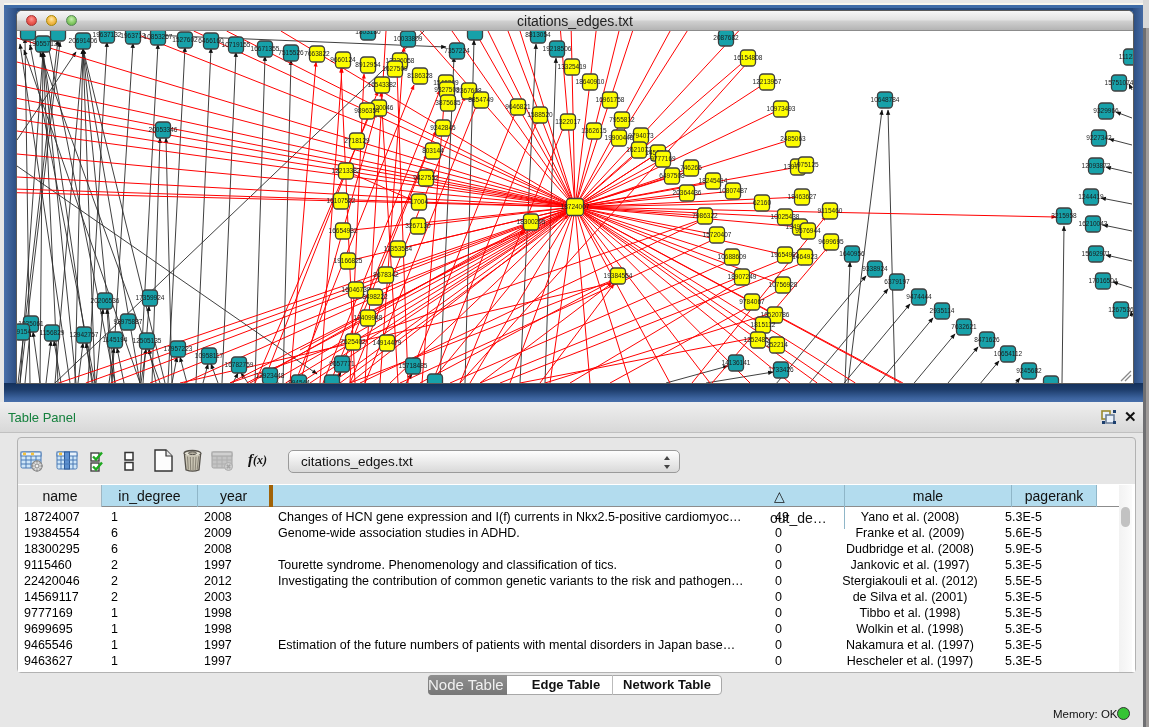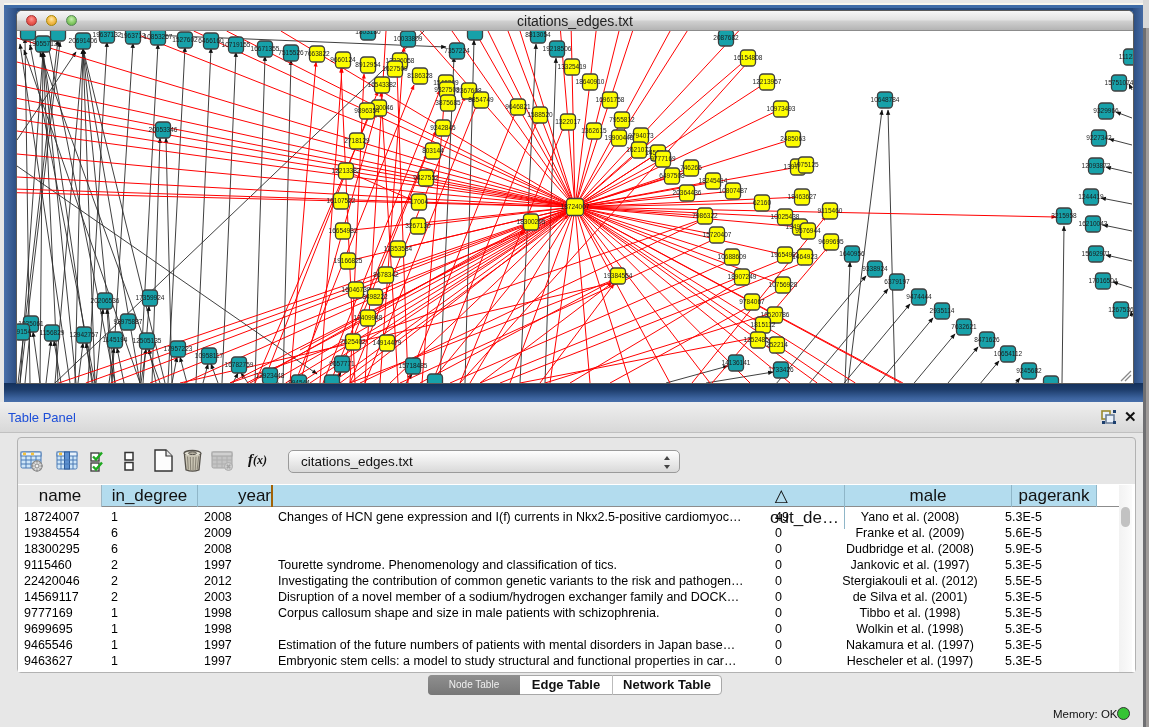--- a/index.html
+++ b/index.html
@@ -556,21 +556,21 @@
     <text x="575.0" y="208.5" font-size="6.5" fill="#1c1c1c" text-anchor="middle" font-family="Liberation Sans, sans-serif">18724007</text>
 <path d="M1121 381 L1131 371 M1125 381 L1131 375" stroke="#888" stroke-width="1.3" fill="none"></path>
 </svg>
 
 <div class="abs" style="left:564px;top:395px;width:12px;height:7px;background:transparent">
 <svg width="12" height="7">
       <path d="M2 6 L7 1 L10 5" stroke="#9a9a9a" stroke-width="1.2" fill="none"></path>
     </svg></div>
 
 <div class="abs" style="left:0;top:402px;width:1143px;height:31px;background:linear-gradient(180deg,#efefef,#d8d8d8);border-bottom:1px solid #c0c0c0"></div>
-<div class="abs" style="left:8px;top:410px;font-size:13px;color:#1d4ed8">Table Panel</div>
+<div class="abs" style="left:8px;top:410px;font-size:13px;color:#15803d">Table Panel</div>
 <div class="abs" style="left:1101px;top:409px;width:16px;height:16px">
 <svg width="16" height="16" viewBox="0 0 16 16">
 <rect x="1" y="2" width="8" height="8" fill="#e8f0fa" stroke="#9a8a30" stroke-width="1.6"></rect>
 <rect x="5" y="6" width="8" height="8" fill="#e8f0fa" stroke="#6b7f9a" stroke-width="1.6"></rect>
 <rect x="12" y="1" width="3" height="3" fill="#1c3f6e"></rect>
       <rect x="1" y="12" width="3" height="3" fill="#1c3f6e"></rect>
       <rect x="12" y="12" width="3" height="3" fill="#1c3f6e"></rect>
 </svg></div>
 <div class="abs" style="left:1124px;top:408px;font-size:15px;font-weight:bold;color:#111">✕</div>
 
@@ -629,41 +629,42 @@
 <path d="M4 1 L7 5 L1 5 z" fill="#444"></path>
       <path d="M4 14 L7 10 L1 10 z" fill="#444"></path>
 </svg>
   </div>
 
 <div class="abs" style="left:18px;top:484px;width:1117px;height:188px;background:#fff"></div>
 
 <div class="abs" style="left:18px;top:485px;width:1078px;height:22px;background:#b3dcee"></div>
 <div class="abs" style="left:18px;top:506px;width:1101px;height:1px;background:#8c8c8c"></div>
 <div class="abs" style="left:18px;top:485px;width:84px;height:22px;background:#e9e9e9;border-right:1px solid #9fb6c2"></div>
-<div class="abs" style="left:18px;top:485px;width:1101px;height:22px;font-size:17px;color:#111">
+<div class="abs" style="left:18px;top:485px;width:1101px;height:22px;font-size:14px;color:#111">
  <span class="abs" style="left:0;width:84px;text-align:center;line-height:22px">name</span>
  <span class="abs" style="left:84px;width:96px;text-align:center;line-height:22px;border-right:1px solid #8fb6c8">in_degree</span>
- <span class="abs" style="left:180px;width:75px;text-align:right;line-height:22px;border-right:2px solid #a16207">year</span>
+ <span class="abs" style="left:180px;width:75px;text-align:center;line-height:22px;border-right:4px solid #a16207">year</span>
  <span class="abs" style="left:752px;width:75px;text-align:left;line-height:22px;border-right:1px solid #8fb6c8">&nbsp;△ out_de…</span>
  <span class="abs" style="left:827px;width:167px;text-align:center;line-height:22px;border-right:1px solid #8fb6c8">male</span>
  <span class="abs" style="left:994px;width:85px;text-align:center;line-height:22px;border-right:1px solid #8fb6c8">pagerank</span>
 </div>
 <div class="trow" style="top:509px">
 <span style="left:24px">18724007</span>
     <span style="left:111px">1</span>
 <span style="left:204px">2008</span>
     <span style="left:278px;width:488px" class="ell">Changes of HCN gene expression and I(f) currents in Nkx2.5-positive cardiomyoc…</span>
 <span style="left:775px">49</span>
     <span style="left:832px;width:156px;text-align:center">Yano et al. (2008)</span>
 <span style="left:1005px">5.3E-5</span>
   </div>
 <div class="trow" style="top:525px">
 <span style="left:24px">19384554</span>
     <span style="left:111px">6</span>
 <span style="left:204px">2009</span>
+    <span style="left:278px;width:488px" class="ell">Genome-wide association studies in ADHD.</span>
 <span style="left:775px">0</span>
     <span style="left:832px;width:156px;text-align:center">Franke et al. (2009)</span>
 <span style="left:1005px">5.6E-5</span>
   </div>
 <div class="trow" style="top:541px">
 <span style="left:24px">18300295</span>
     <span style="left:111px">6</span>
 <span style="left:204px">2008</span>
 <span style="left:775px">0</span>
     <span style="left:832px;width:156px;text-align:center">Dudbridge et al. (2008)</span>
@@ -684,30 +685,28 @@
 <span style="left:204px">2012</span>
     <span style="left:278px;width:488px" class="ell">Investigating the contribution of common genetic variants to the risk and pathogen…</span>
 <span style="left:775px">0</span>
     <span style="left:832px;width:156px;text-align:center">Stergiakouli et al. (2012)</span>
 <span style="left:1005px">5.5E-5</span>
   </div>
 <div class="trow" style="top:589px">
 <span style="left:24px">14569117</span>
     <span style="left:111px">2</span>
 <span style="left:204px">2003</span>
-    <span style="left:278px;width:488px" class="ell">Disruption of a novel member of a sodium/hydrogen exchanger family and DOCK…</span>
 <span style="left:775px">0</span>
     <span style="left:832px;width:156px;text-align:center">de Silva et al. (2001)</span>
 <span style="left:1005px">5.3E-5</span>
   </div>
 <div class="trow" style="top:605px">
 <span style="left:24px">9777169</span>
     <span style="left:111px">1</span>
 <span style="left:204px">1998</span>
-    <span style="left:278px;width:488px" class="ell">Corpus callosum shape and size in male patients with schizophrenia.</span>
 <span style="left:775px">0</span>
     <span style="left:832px;width:156px;text-align:center">Tibbo et al. (1998)</span>
 <span style="left:1005px">5.3E-5</span>
   </div>
 <div class="trow" style="top:621px">
 <span style="left:24px">9699695</span>
     <span style="left:111px">1</span>
 <span style="left:204px">1998</span>
 <span style="left:775px">0</span>
     <span style="left:832px;width:156px;text-align:center">Wolkin et al. (1998)</span>
@@ -719,31 +718,30 @@
 <span style="left:204px">1997</span>
     <span style="left:278px;width:488px" class="ell">Estimation of the future numbers of patients with mental disorders in Japan base…</span>
 <span style="left:775px">0</span>
     <span style="left:832px;width:156px;text-align:center">Nakamura et al. (1997)</span>
 <span style="left:1005px">5.3E-5</span>
   </div>
 <div class="trow" style="top:653px">
 <span style="left:24px">9463627</span>
     <span style="left:111px">1</span>
 <span style="left:204px">1997</span>
-    <span style="left:278px;width:488px" class="ell">Embryonic stem cells: a model to study structural and functional properties in car…</span>
 <span style="left:775px">0</span>
     <span style="left:832px;width:156px;text-align:center">Hescheler et al. (1997)</span>
 <span style="left:1005px">5.3E-5</span>
   </div>
 
 <div class="abs" style="left:1119px;top:485px;width:13px;height:187px;background:linear-gradient(90deg,#f2f2f2,#fbfbfb)"></div>
 <div class="abs" style="left:1121px;top:507px;width:9px;height:20px;background:#c2c2c2;border-radius:5px"></div>
 
 <div class="abs" style="left:428px;top:675px;width:294px;height:20px;background:#fff;border:1px solid #a8a8a8;border-radius:4px"></div>
-<div class="abs" style="left:428px;top:675px;width:92px;height:20px;background:linear-gradient(180deg,#8f8f8f,#777);border-radius:4px 0 0 4px;color:#f0f0f0;text-align:center;line-height:20px;font-size:10px">Node Table</div>
+<div class="abs" style="left:428px;top:675px;width:79px;height:20px;background:linear-gradient(180deg,#8f8f8f,#777);border-radius:4px 0 0 4px;color:#f0f0f0;text-align:left;line-height:20px;font-size:15px">Node Table</div>
 <div class="abs" style="left:520px;top:675px;width:93px;height:20px;color:#111;text-align:center;line-height:20px;font-size:13px;font-weight:bold;border-right:1px solid #bbb">Edge Table</div>
 <div class="abs" style="left:613px;top:675px;width:108px;height:20px;color:#111;text-align:center;line-height:20px;font-size:13px;font-weight:bold">Network Table</div>
 
 <div class="abs" style="left:1053px;top:708px;font-size:11.5px;color:#111">Memory: OK</div>
 <div class="abs" style="left:1117px;top:707px;width:13px;height:13px;border-radius:50%;background:#35c434;border:1px solid #333"></div>
 
 <div class="abs" style="left:1143px;top:28px;width:3px;height:699px;background:#6f6f72"></div>
 <div class="abs" style="left:1146px;top:28px;width:3px;height:699px;background:#a09c9a"></div>
 <div class="abs" style="left:1143px;top:0;width:6px;height:28px;background:#d8d8d8"></div>
 

